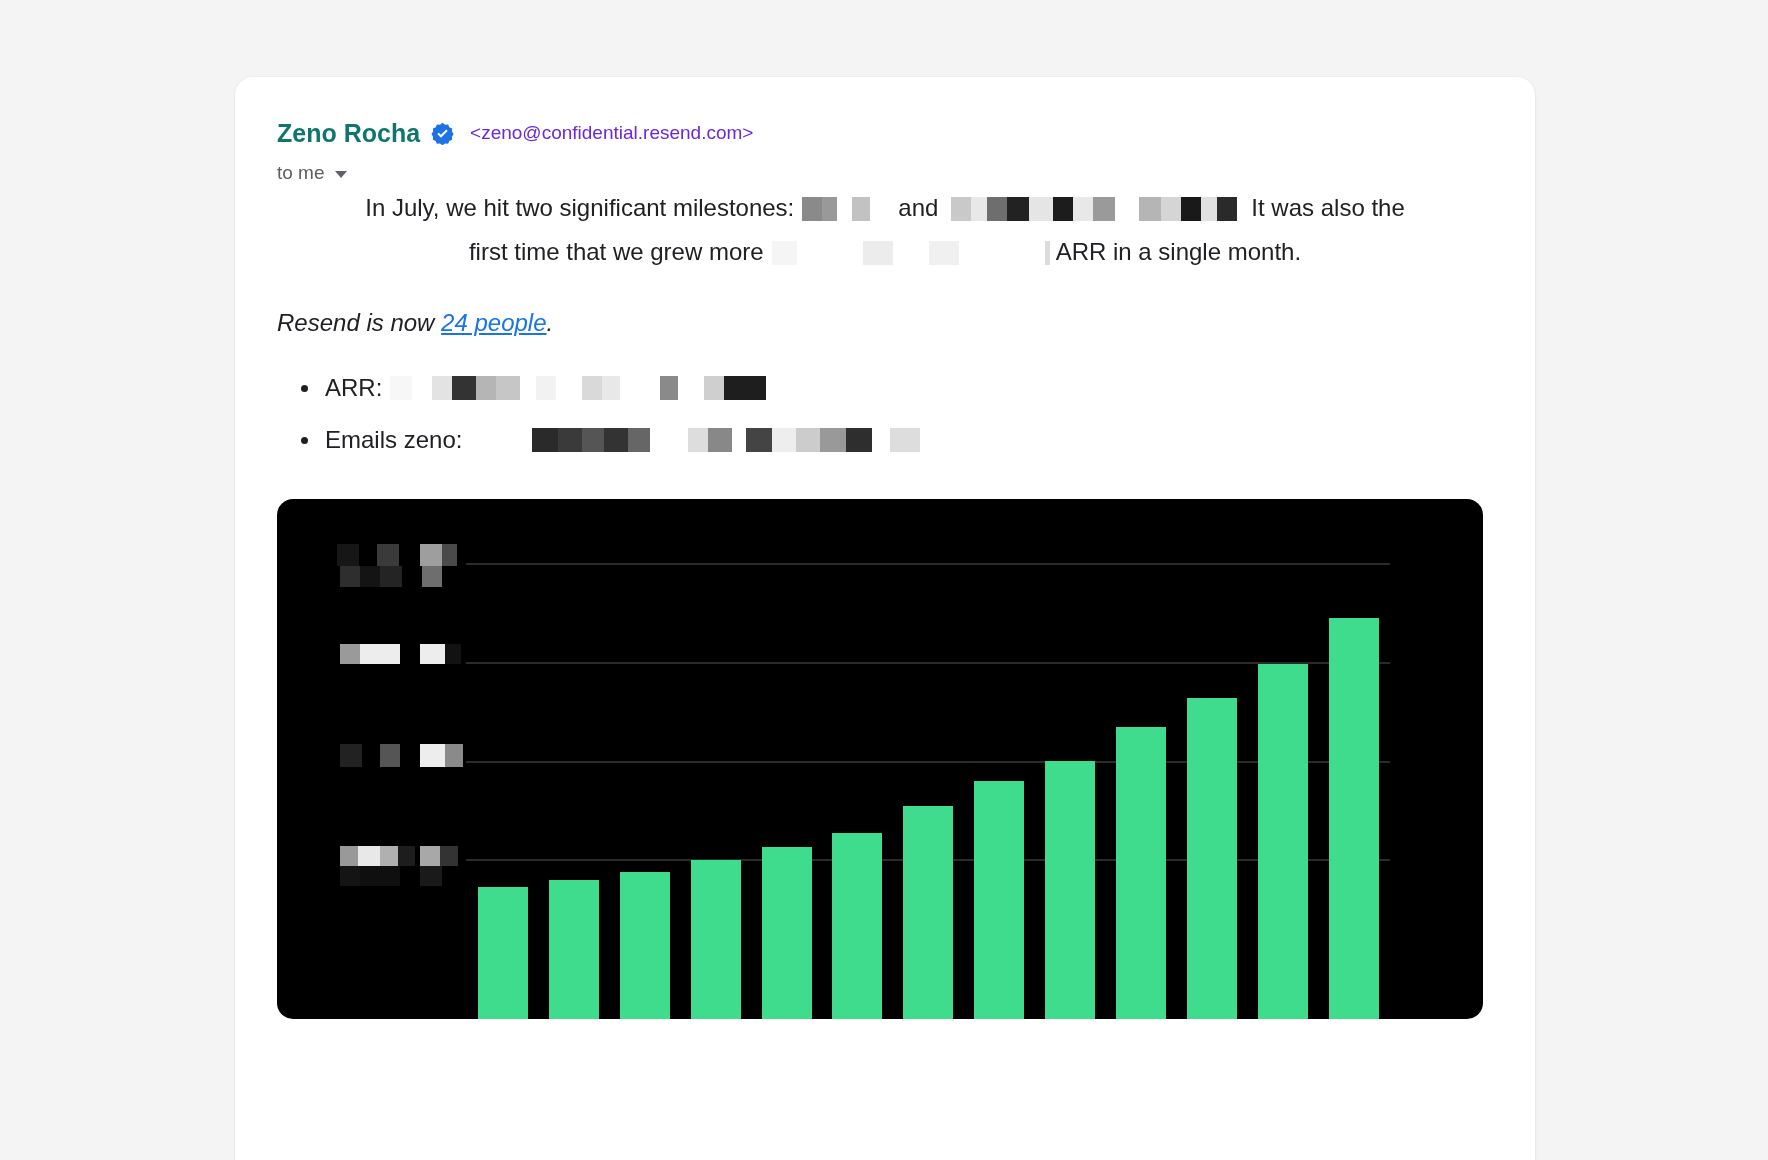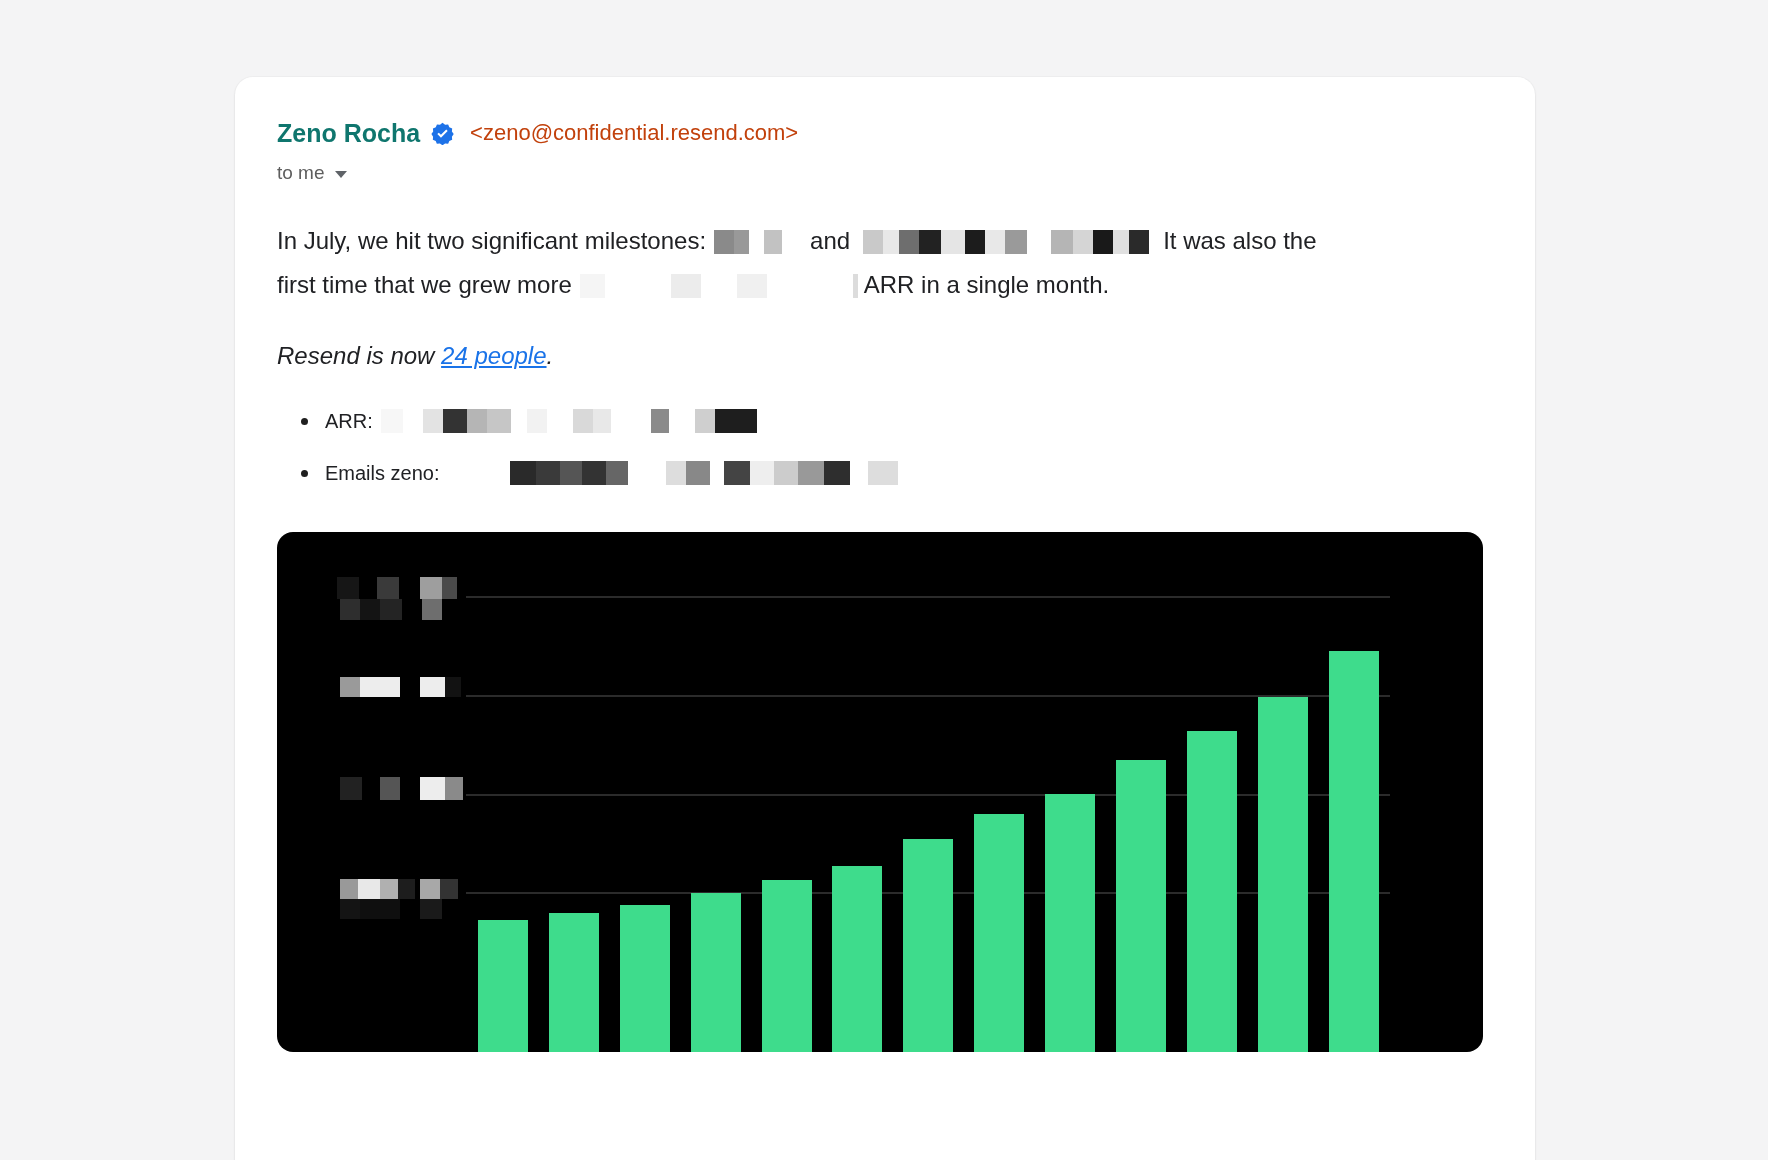--- a/index.html
+++ b/index.html
@@ -12,34 +12,34 @@
   .email-card{
     position:absolute;left:235px;top:77px;width:1300px;height:1210px;
     background:#ffffff;border-radius:18px;
     box-shadow:0 1px 3px rgba(0,0,0,.07), 0 0 0 1px rgba(0,0,0,.02);
     padding:0 42px;box-sizing:border-box;
   }
   
   .sender-row{display:flex;align-items:center;padding-top:41px;height:30px;white-space:nowrap;}
   .sender-name{font-size:25px;font-weight:700;color:#0f766e;}
   .badge{display:inline-flex;margin-left:11px;margin-right:16px;}
-  .sender-addr{font-size:22px;color:#c2410c;}
+  .sender-addr{font-size:19px;color:#6d28d9;}
   .tome-row{display:flex;align-items:center;margin-top:12px;height:26px;text-align:center;}
   .tome{font-size:19px;color:#5e5e5e;}
   .tri{width:0;height:0;border-left:6px solid transparent;border-right:6px solid transparent;
        border-top:7px solid #5f6368;display:inline-block;margin-left:10px;margin-top:3px;}
   
   .greet{margin-top:46px;font-size:24px;line-height:30px;}
-  .para{margin-top:33px;}
+  .para{text-align:center;}
   .pline{font-size:24px;line-height:44px;white-space:nowrap;}
   .resend-line{margin-top:34px;font-size:24px;line-height:30px;font-style:italic;}
   a.people-link{text-decoration:underline;}
   .metrics-h{margin-top:68px;font-size:25px;line-height:32px;font-weight:700;color:#1b1b1b;}
   ul.metrics{list-style:none;margin:34px 0 0 0;padding:0 0 0 24px;}
-  ul.metrics li{display:flex;align-items:center;height:32px;margin-bottom:20px;font-size:20px;white-space:nowrap;}
+  ul.metrics li{display:flex;align-items:center;height:32px;margin-bottom:20px;font-size:24px;white-space:nowrap;}
   .dot{width:7px;height:7px;border-radius:50%;background:#1f1f1f;margin-right:17px;flex:0 0 auto;}
   .li-label{margin-right:8px;}
   
   .redact{display:inline-flex;align-items:center;height:26px;vertical-align:-5px;}
   .rb{display:inline-block;height:24px;}
   .rgap{display:inline-block;height:24px;}
   .m-r1{margin:0 28px 0 8px;}
   .m-r2{margin:0 14px 0 13px;}
   .m-r3{margin:0 6px 0 8px;}
   

